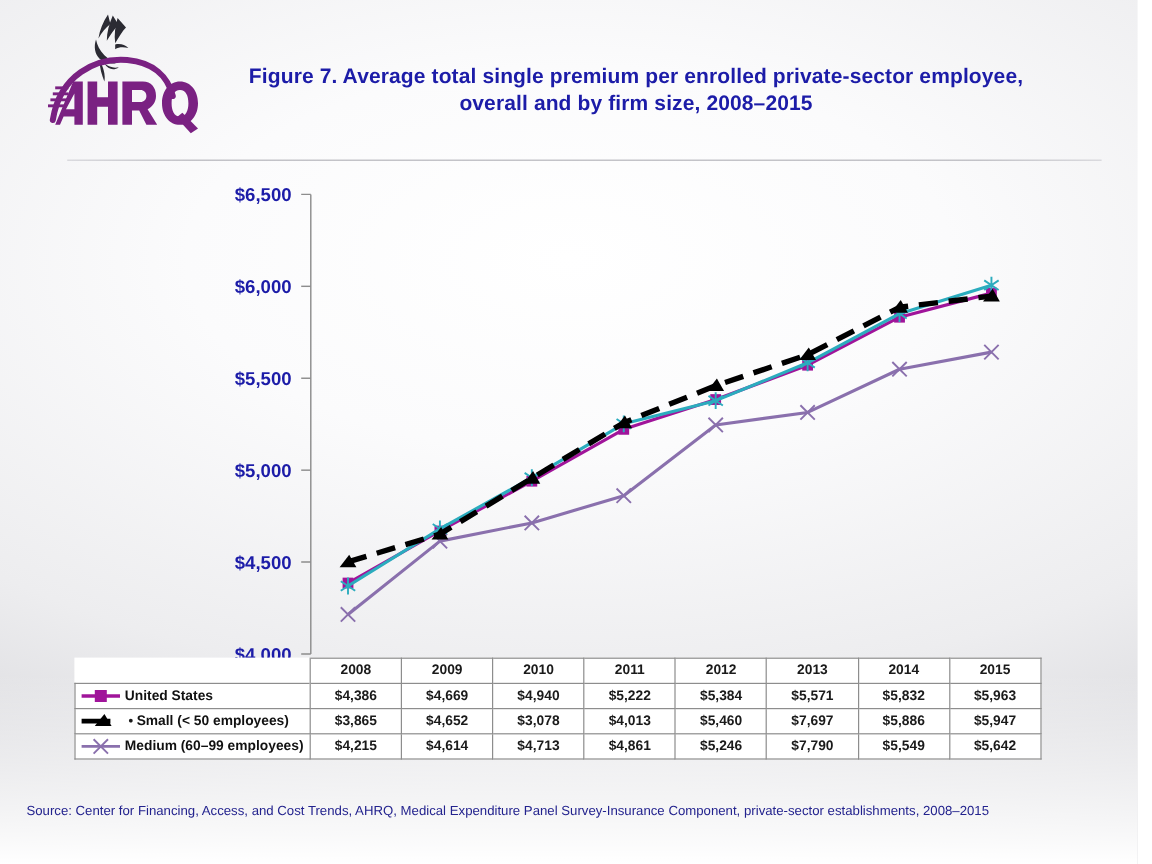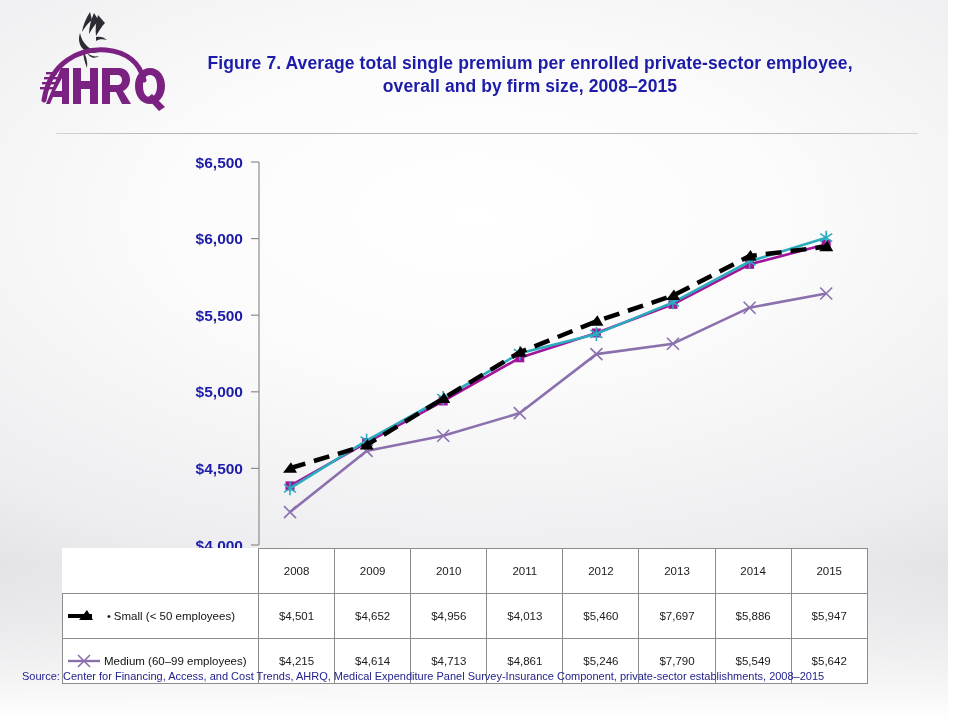--- a/index.html
+++ b/index.html
@@ -26,21 +26,21 @@
   #hrule{position:absolute;left:56px;top:133px;width:862px;height:1px;
     background:linear-gradient(to right,#d3d3d8,#b5b5bb 12%,#b5b5bb 88%,#d3d3d8);}
   
   #chartwrap{position:absolute;left:0;top:138px;width:960px;height:420px;}
   svg{display:block;}
   .ylab{fill:#1c1ca8;font-weight:bold;font-size:15.5px;font-family:"Liberation Sans",sans-serif;}
   
   #tablewrap{position:absolute;left:62px;top:548px;width:805px;}
   table{border-collapse:collapse;width:805px;table-layout:fixed;
         font-size:11.5px;color:#1a1a1a;background:#fff;}
-  table td,table th{border:1px solid #8d8d8d;height:20px;padding:12px;font-weight:normal;}
+  table td,table th{border:1px solid #8d8d8d;height:20px;padding:0;font-weight:bold;}
   col.lg{width:196px;}
   col.yr{width:76.1px;}
   thead td{text-align:center;font-size:11.5px;color:#1a1a1a;}
   thead td.blank{border-left:none;border-top:none;border-bottom:none;background:transparent;}
   td.val{text-align:center;font-size:11.5px;}
   td.leg{padding-left:3px;white-space:nowrap;}
   .legcell{display:flex;align-items:center;gap:2px;}
   .legtxt{font-size:11.5px;color:#111;}
   .legmark{flex:0 0 auto;}
   
@@ -247,30 +247,49 @@
             <td>2013</td>
             <td>2014</td>
             <td>2015</td>
           </tr>
       </thead>
       <tbody id="tbody">
           <tr>
             <td class="leg">
               <span class="legcell">
                 <svg class="legmark" width="36" height="18" viewBox="0 0 36 18">
+                  <line x1="2" y1="9" x2="34" y2="9" stroke="#A0149A" stroke-width="3"></line>
+             <rect x="13" y="4" width="10" height="10" fill="#A0149A"></rect>
+                </svg>
+                <span class="legtxt">United States</span>
+              </span>
+            </td>
+            <td class="val">$4,386</td>
+            <td class="val">$4,669</td>
+            <td class="val">$4,940</td>
+            <td class="val">$5,222</td>
+            <td class="val">$5,384</td>
+            <td class="val">$5,571</td>
+            <td class="val">$5,832</td>
+            <td class="val">$5,963</td>
+          </tr>
+          <tr>
+            <td class="leg">
+              <span class="legcell">
+                <svg class="legmark" width="36" height="18" viewBox="0 0 36 18">
                   <line x1="2" y1="9" x2="26" y2="9" stroke="#000000" stroke-width="4"></line>
              <path d="M13,13 L27,13 L21,3 Z" fill="#000000"></path>
                 </svg>
                 <span style="font-size:11px;padding:0 1px 0 3px;">•</span>
                 <span class="legtxt">Small (&lt; 50 employees)</span>
               </span>
             </td>
-            <td class="val">$4,501</td>
+            <td class="val">$3,865</td>
             <td class="val">$4,652</td>
-            <td class="val">$4,956</td>
+            <td class="val">$3,078</td>
             <td class="val">$4,013</td>
             <td class="val">$5,460</td>
             <td class="val">$7,697</td>
             <td class="val">$5,886</td>
             <td class="val">$5,947</td>
           </tr>
           <tr>
             <td class="leg">
               <span class="legcell">
                 <svg class="legmark" width="36" height="18" viewBox="0 0 36 18">

